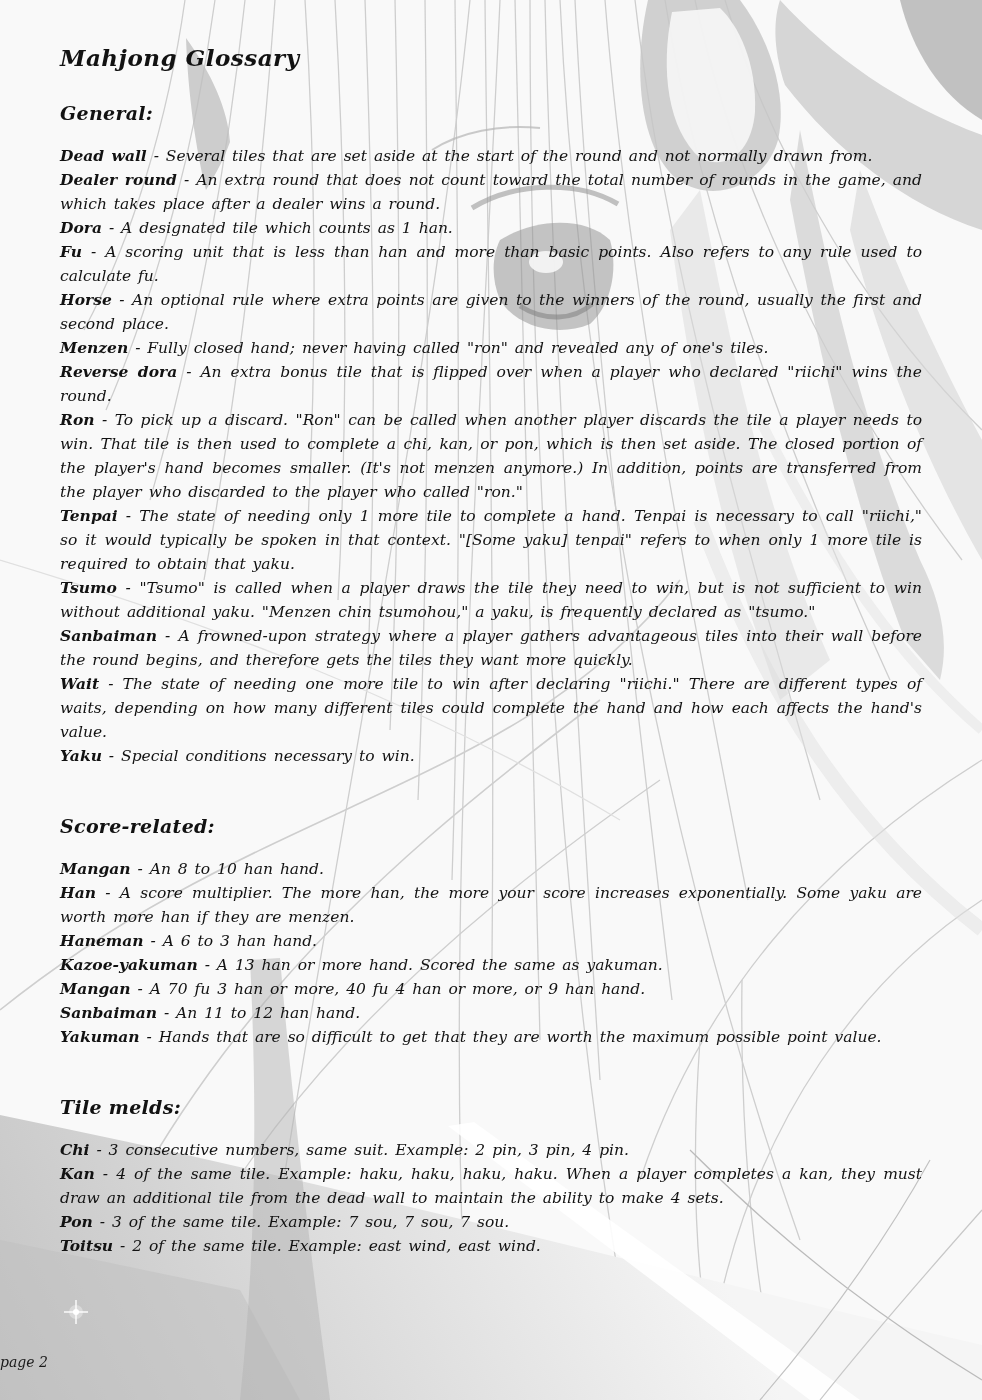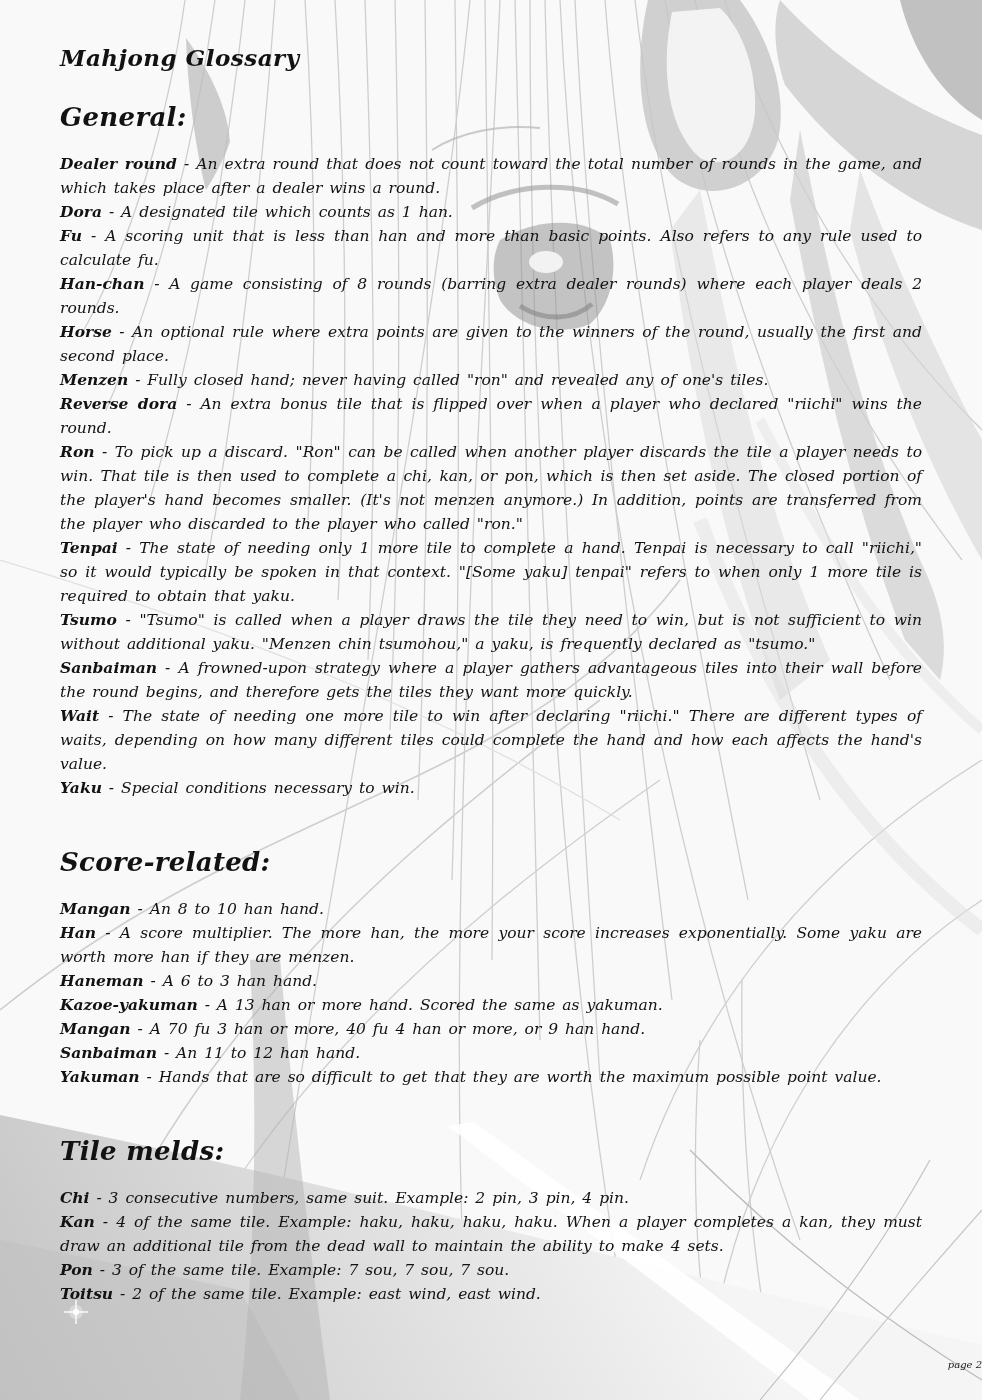--- a/index.html
+++ b/index.html
@@ -9,32 +9,32 @@
     font-family:"DejaVu Serif", serif;
   }
   .art { position:absolute; left:0; top:0; width:982px; height:1400px; }
   .content { position:absolute; left:60px; top:0; width:862px; color:#121212; }
   .title {
     margin:44px 0 0 0; font-style:italic; font-weight:bold;
     font-size:23px; letter-spacing:0.5px;
   }
   .section { margin:0; }
   .section-heading {
-    font-style:italic; font-weight:bold; font-size:26px;
+    font-style:italic; font-weight:bold; font-size:19px;
     margin:47px 0 20px 0; letter-spacing:0.3px;
   }
   .section-general .section-heading { margin-top:31px; }
   .entry {
     margin:0; font-style:italic; font-size:15.5px; line-height:24px;
     text-align:justify; word-spacing:2px;
   }
   .entry .term { font-weight:bold; }
   .footer {
     position:absolute; left:0; bottom:30px; width:100%;
-    text-align:right; font-style:italic; font-size:10px; color:#1a1a1a;
+    text-align:left; font-style:italic; font-size:14px; color:#1a1a1a;
   }
 </style>
 </head>
 <body>
 
 <div class="sheet">
 
   <svg class="art" viewBox="0 0 982 1400" aria-hidden="true">
     <defs>
       <linearGradient id="gBL" x1="0" y1="1400" x2="620" y2="1080" gradientUnits="userSpaceOnUse">
@@ -112,24 +112,24 @@
         <path d="M76,1300 L76,1324 M64,1312 L88,1312" stroke="#ffffff" stroke-width="1.5" opacity="0.9"></path>
       </g>
     </g>
   </svg>
 
   <div class="content">
     <h1 class="title">Mahjong Glossary</h1>
 
     <div class="section section-general">
       <h2 class="section-heading">General:</h2>
+      <p class="entry"><span class="term">Dead wall</span><span class="sep"> - </span><span class="def">Several tiles that are set aside at the start of the round and not normally drawn from.</span></p>
       <p class="entry"><span class="term">Dealer round</span><span class="sep"> - </span><span class="def">An extra round that does not count toward the total number of rounds in the game, and which takes place after a dealer wins a round.</span></p>
       <p class="entry"><span class="term">Dora</span><span class="sep"> - </span><span class="def">A designated tile which counts as 1 han.</span></p>
       <p class="entry"><span class="term">Fu</span><span class="sep"> - </span><span class="def">A scoring unit that is less than han and more than basic points. Also refers to any rule used to calculate fu.</span></p>
-      <p class="entry"><span class="term">Han-chan</span><span class="sep"> - </span><span class="def">A game consisting of 8 rounds (barring extra dealer rounds) where each player deals 2 rounds.</span></p>
       <p class="entry"><span class="term">Horse</span><span class="sep"> - </span><span class="def">An optional rule where extra points are given to the winners of the round, usually the first and second place.</span></p>
       <p class="entry"><span class="term">Menzen</span><span class="sep"> - </span><span class="def">Fully closed hand; never having called "ron" and revealed any of one's tiles.</span></p>
       <p class="entry"><span class="term">Reverse dora</span><span class="sep"> - </span><span class="def">An extra bonus tile that is flipped over when a player who declared "riichi" wins the round.</span></p>
       <p class="entry"><span class="term">Ron</span><span class="sep"> - </span><span class="def">To pick up a discard. "Ron" can be called when another player discards the tile a player needs to win. That tile is then used to complete a chi, kan, or pon, which is then set aside. The closed portion of the player's hand becomes smaller. (It's not menzen anymore.) In addition, points are transferred from the player who discarded to the player who called "ron."</span></p>
       <p class="entry"><span class="term">Tenpai</span><span class="sep"> - </span><span class="def">The state of needing only 1 more tile to complete a hand. Tenpai is necessary to call "riichi," so it would typically be spoken in that context. "[Some yaku] tenpai" refers to when only 1 more tile is required to obtain that yaku.</span></p>
       <p class="entry"><span class="term">Tsumo</span><span class="sep"> - </span><span class="def">"Tsumo" is called when a player draws the tile they need to win, but is not sufficient to win without additional yaku. "Menzen chin tsumohou," a yaku, is frequently declared as "tsumo."</span></p>
       <p class="entry"><span class="term">Sanbaiman</span><span class="sep"> - </span><span class="def">A frowned-upon strategy where a player gathers advantageous tiles into their wall before the round begins, and therefore gets the tiles they want more quickly.</span></p>
       <p class="entry"><span class="term">Wait</span><span class="sep"> - </span><span class="def">The state of needing one more tile to win after declaring "riichi." There are different types of waits, depending on how many different tiles could complete the hand and how each affects the hand's value.</span></p>
       <p class="entry"><span class="term">Yaku</span><span class="sep"> - </span><span class="def">Special conditions necessary to win.</span></p>
     </div>

